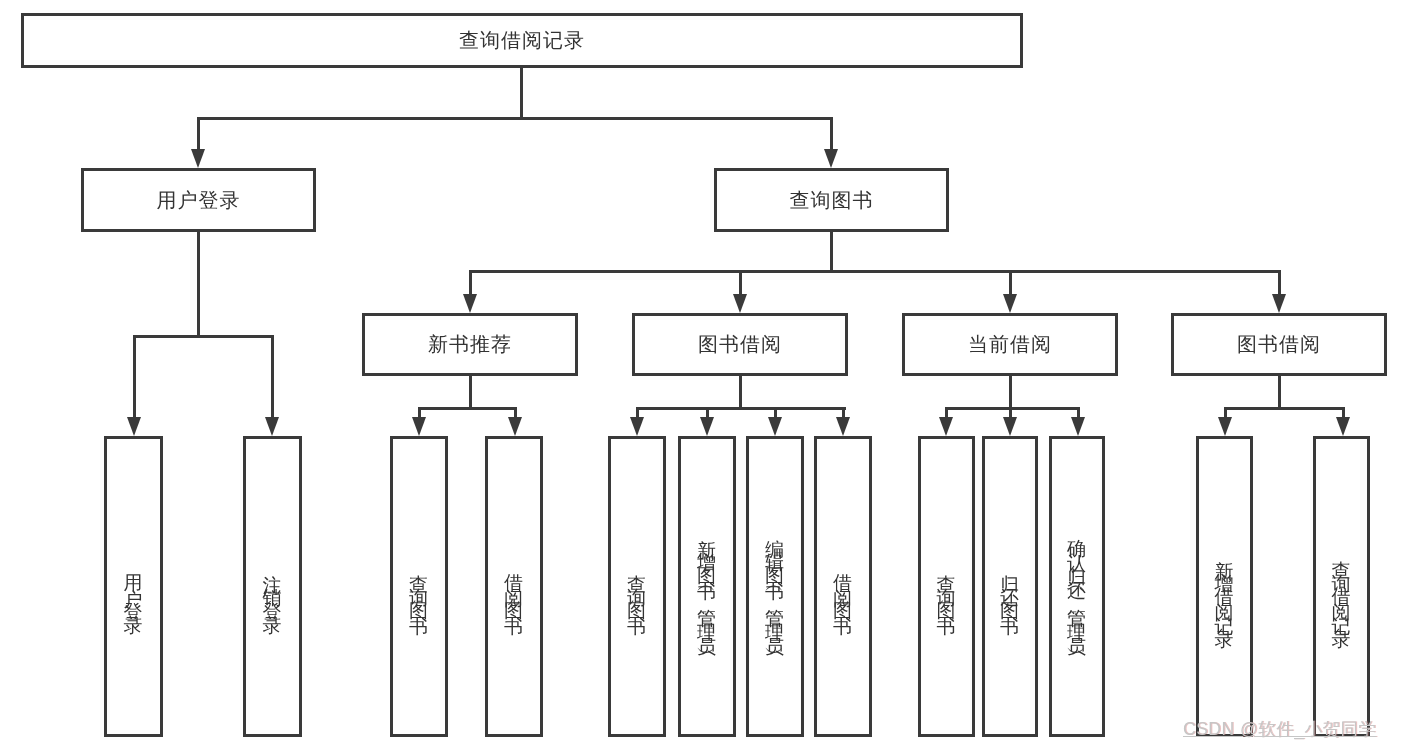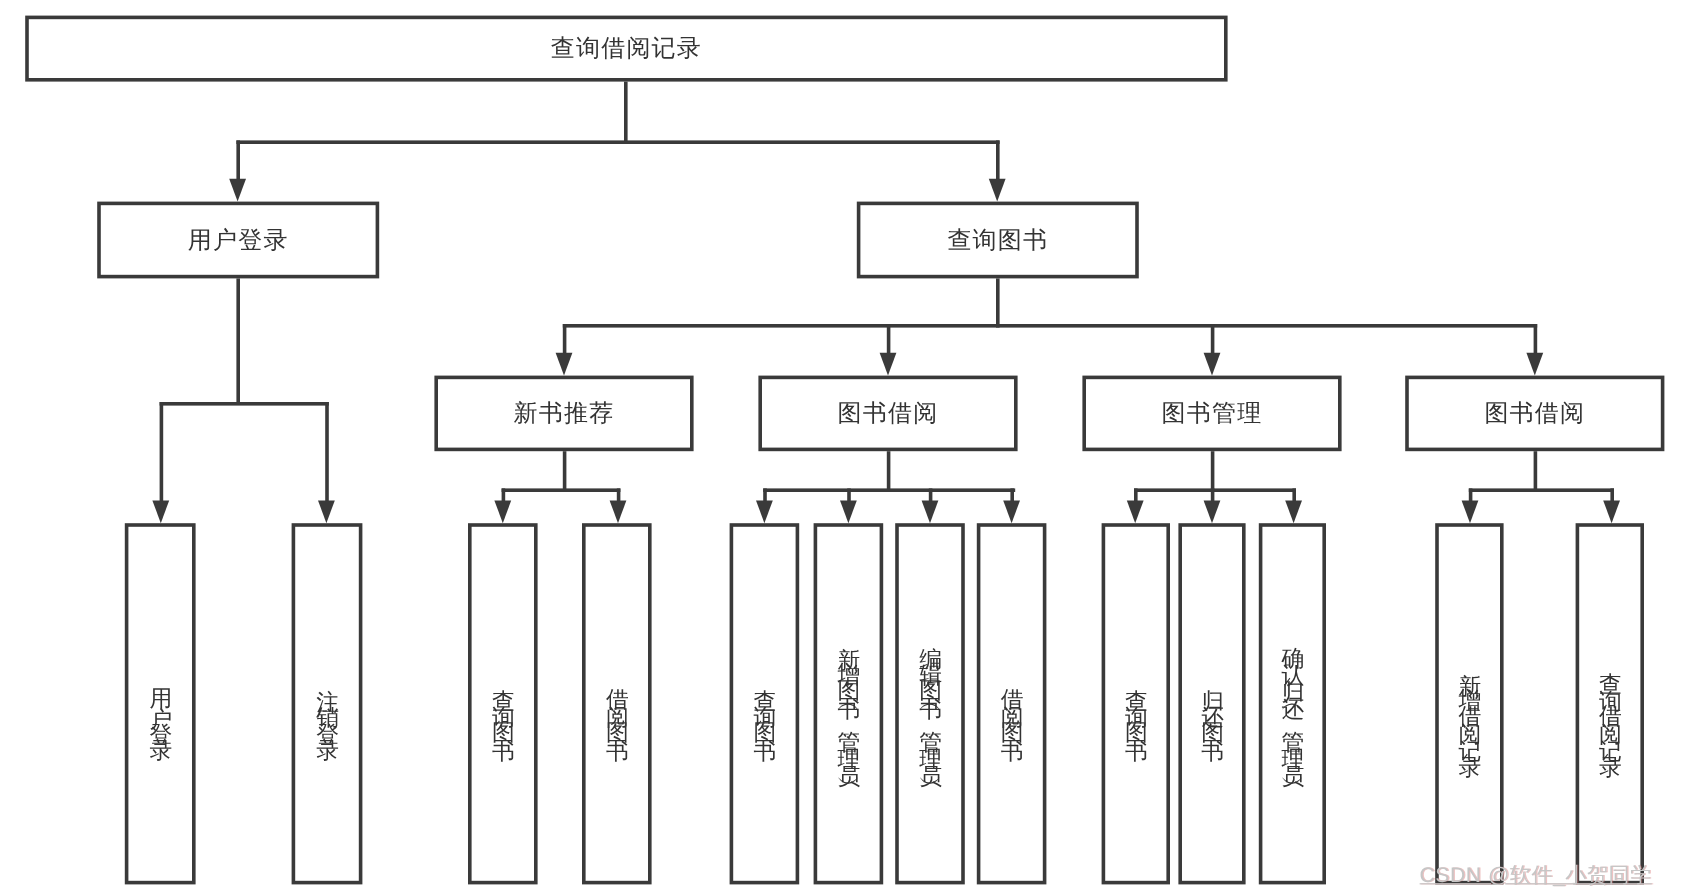--- a/index.html
+++ b/index.html
@@ -61,21 +61,21 @@
 
   <div class="box" style="left:362px;top:313px;width:216px;height:63px;text-align:center;">
     <span>新书推荐</span>
   </div>
 
   <div class="box" style="left:632px;top:313px;width:216px;height:63px;">
     <span>图书借阅</span>
   </div>
 
   <div class="box" style="left:902px;top:313px;width:216px;height:63px;">
-    <span>图书管理</span>
+    <span>当前借阅</span>
   </div>
 
   <div class="box" style="left:1171px;top:313px;width:216px;height:63px;">
     <span>图书借阅</span>
   </div>
 
   <div class="vbox" style="left:104px;top:436px;width:59px;height:301px;">
     <span class="vtext">用户登录</span>
   </div>
   <div class="vbox" style="left:243px;top:436px;width:59px;height:301px;">

